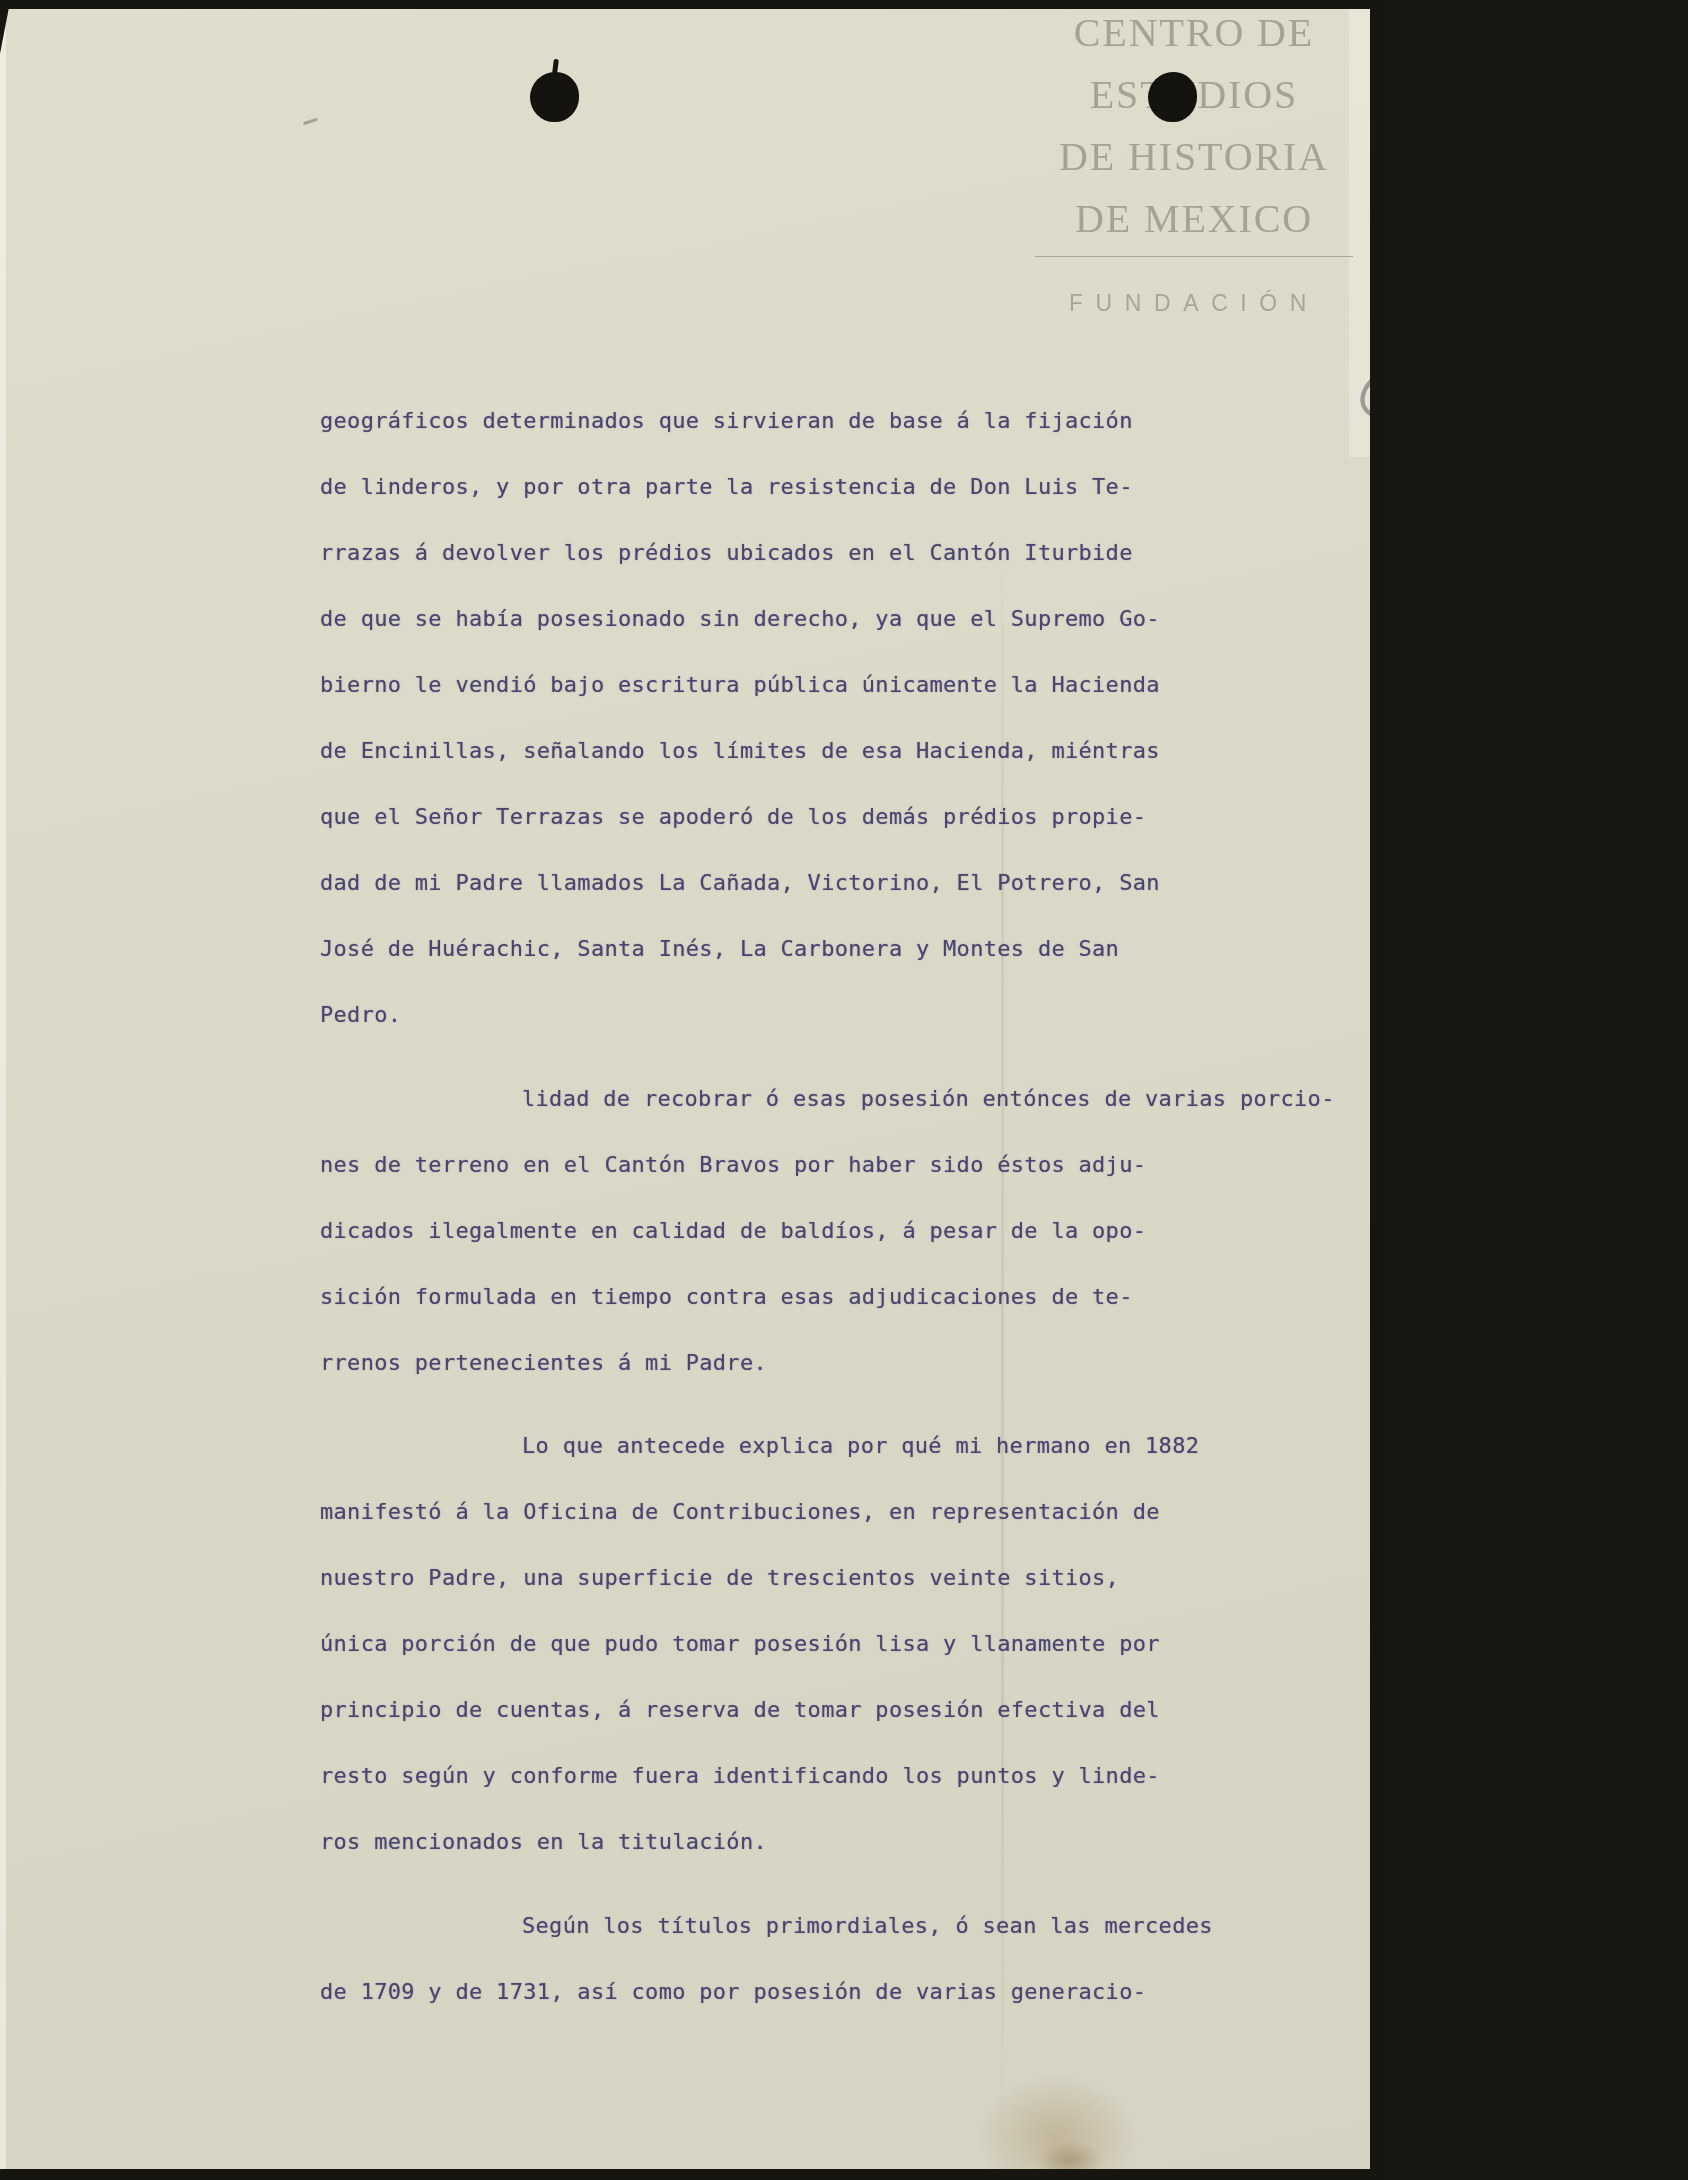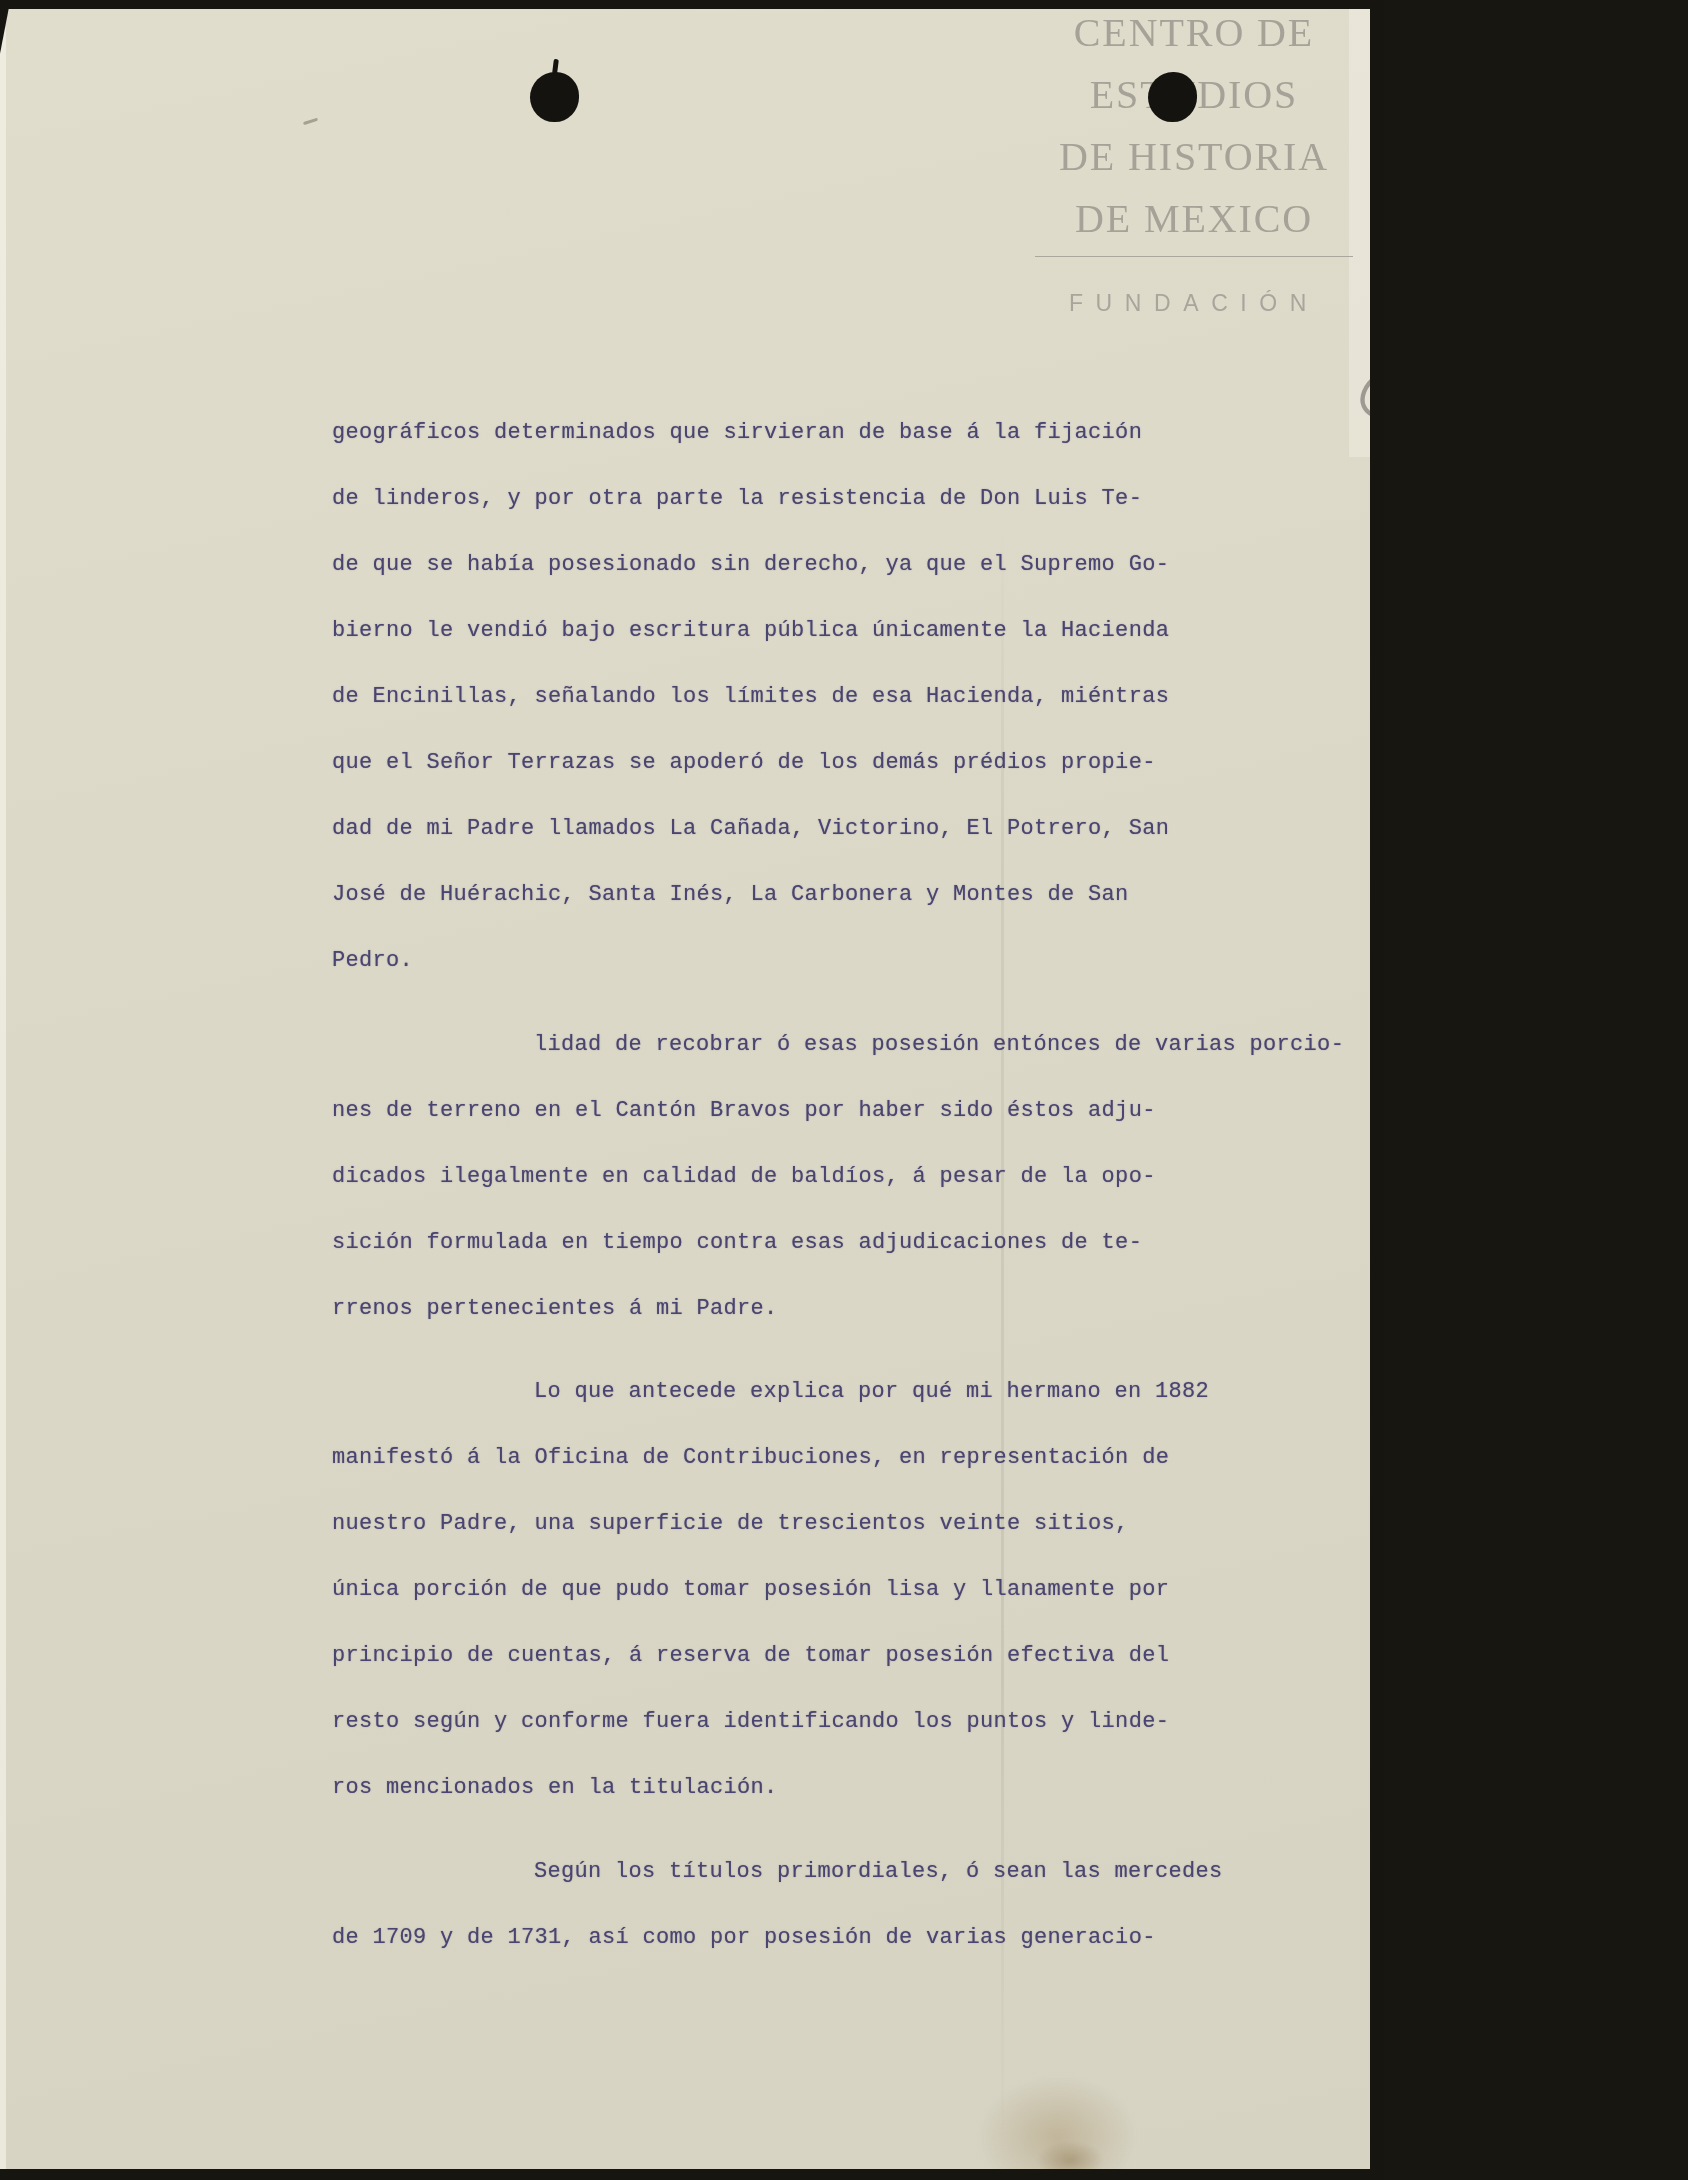--- a/index.html
+++ b/index.html
@@ -43,21 +43,21 @@
 
   
   .typed{color:#4a4470;text-shadow:0 0 1.2px rgba(74,68,112,.55);}
   .hdr-row{position:absolute;top:274px;left:0;width:100%;height:39px;font-size:23px;z-index:10;}
   .hdr-addressee{position:absolute;left:112px;white-space:pre;}
   .hdr-pagenum{position:absolute;left:788px;white-space:pre;}
 
   .body-block{position:absolute;left:320px;top:388px;width:854px;font-size:22px;
     letter-spacing:0.3px;z-index:10;}
   .tline{height:66px;line-height:66px;white-space:pre;}
-  .para{margin:12px;font-family:Liberation Mono, monospace;}
+  .para{margin:0;}
   .para + .para{margin-top:17.5px;}
   .para.ind .tline:first-child{padding-left:202px;}
 
   
   .pencil-dash{position:absolute;left:303px;top:120px;width:14.6px;height:2.9px;
     background:rgba(95,90,78,.45);transform:rotate(-18deg);border-radius:1.9px;z-index:9;}
   .crease{position:absolute;left:1001px;top:524px;bottom:10.7px;width:2.9px;z-index:4;
     background:linear-gradient(to bottom,rgba(110,105,88,0),rgba(110,105,88,.10) 18%,rgba(110,105,88,.13) 70%,rgba(110,105,88,0));}
   .stain-1{position:absolute;left:980px;top:2077px;width:155px;height:97px;z-index:6;
     background:radial-gradient(ellipse at 50% 62%,rgba(146,115,62,.30),rgba(146,115,62,.12) 45%,rgba(146,115,62,0) 72%);
@@ -88,20 +88,21 @@
 
   <div class="hand-33">33</div>
 
   <div class="pencil-dash"></div>
 
 
   <div class="body-block typed">
     <div class="para">
       <div class="tline">geográficos determinados que sirvieran de base á la fijación</div>
       <div class="tline">de linderos, y por otra parte la resistencia de Don Luis Te-</div>
+      <div class="tline">rrazas á devolver los prédios ubicados en el Cantón Iturbide</div>
       <div class="tline">de que se había posesionado sin derecho, ya que el Supremo Go-</div>
       <div class="tline">bierno le vendió bajo escritura pública únicamente la Hacienda</div>
       <div class="tline">de Encinillas, señalando los límites de esa Hacienda, miéntras</div>
       <div class="tline">que el Señor Terrazas se apoderó de los demás prédios propie-</div>
       <div class="tline">dad de mi Padre llamados La Cañada, Victorino, El Potrero, San</div>
       <div class="tline">José de Huérachic, Santa Inés, La Carbonera y Montes de San</div>
       <div class="tline">Pedro.</div>
     </div>
     <div class="para ind">
       <div class="tline">lidad de recobrar ó esas posesión entónces de varias porcio-</div>

